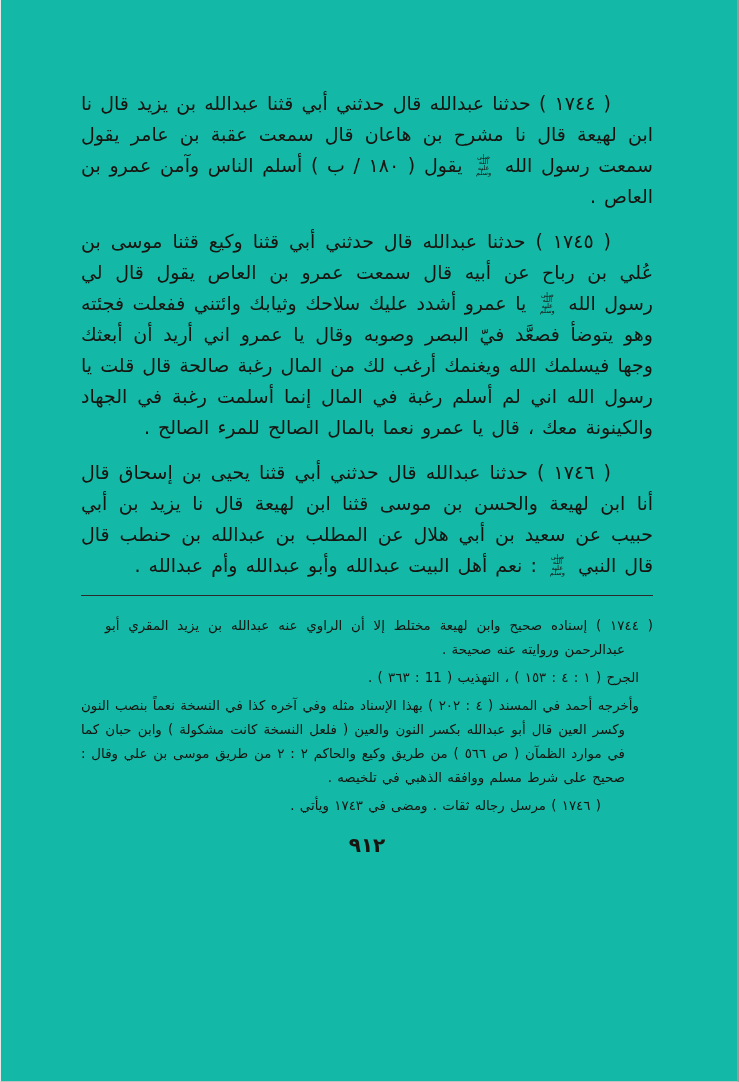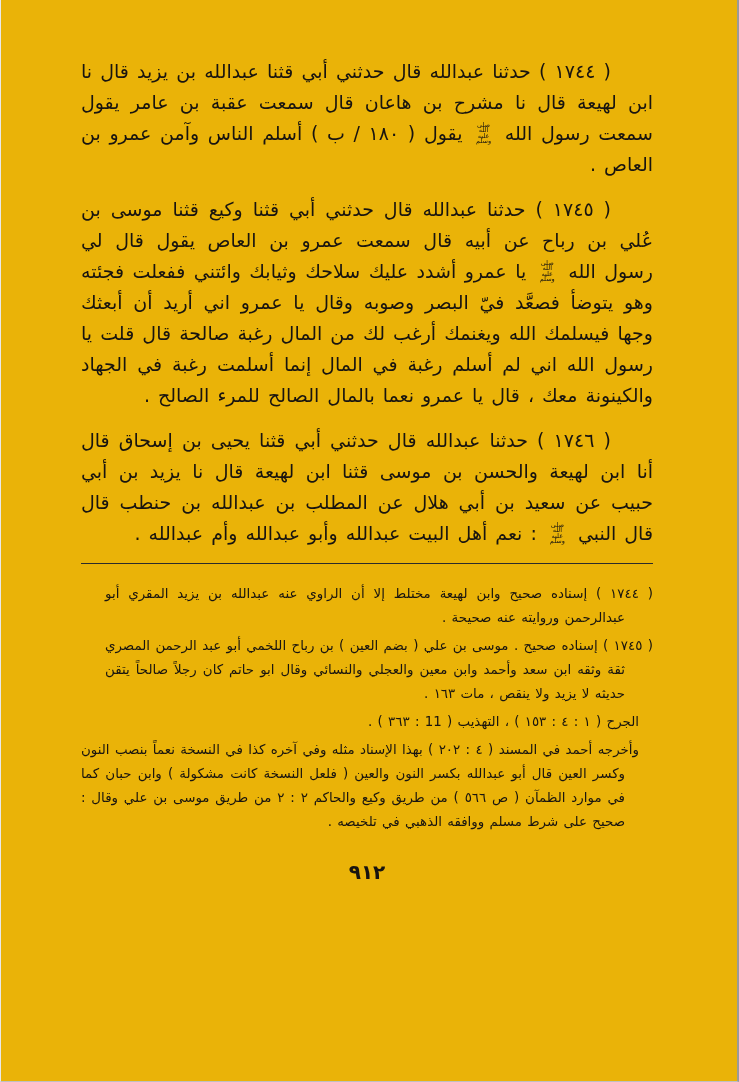--- a/index.html
+++ b/index.html
@@ -6,24 +6,24 @@
   html, body { background: #ffffff; }
   body {
     width: 739px;
     height: 1082px;
     font-family: "DejaVu Sans", sans-serif;
   }
   .page {
     position: relative;
     width: 739px;
     height: 1082px;
-    background: #eab308;
+    background: #14b8a6;
     color: #181410;
     direction: rtl;
-    padding: 56px 84px 0 80px;
+    padding: 88px 84px 0 80px;
     overflow: hidden;
     border-left: 1px solid #e9e9e9;
     border-right: 2px solid #9a9a9a;
     border-bottom: 1px solid #c0c0c0;
   }
   .body-text .para {
     font-size: 19px;
     line-height: 31px;
     text-align: justify;
     text-indent: 42px;
@@ -65,38 +65,38 @@
     text-indent: -14px;
   }
   .fn-deep {
     text-indent: 52px;
   }
   .page-number {
     text-align: center;
     font-size: 20px;
     font-weight: bold;
     letter-spacing: 2px;
-    margin-top: 26px;
+    margin-top: 15px;
   }
 </style>
 </head>
 <body>
 
 <div class="page">
 
   <main class="body-text">
     <p class="para">( ١٧٤٤ ) حدثنا عبدالله قال حدثني أبي قثنا عبدالله بن يزيد قال نا ابن لهيعة قال نا مشرح بن هاعان قال سمعت عقبة بن عامر يقول سمعت رسول الله <span class="saw">صلى الله عليه وسلم</span> يقول ( ١٨٠ / ب ) أسلم الناس وآمن عمرو بن العاص .</p>
     <p class="para">( ١٧٤٥ ) حدثنا عبدالله قال حدثني أبي قثنا وكيع قثنا موسى بن عُلي بن رباح عن أبيه قال سمعت عمرو بن العاص يقول قال لي رسول الله <span class="saw">صلى الله عليه وسلم</span> يا عمرو أشدد عليك سلاحك وثيابك وائتني ففعلت فجئته وهو يتوضأ فصعَّد فيّ البصر وصوبه وقال يا عمرو اني أريد أن أبعثك وجها فيسلمك الله ويغنمك أرغب لك من المال رغبة صالحة قال قلت يا رسول الله اني لم أسلم رغبة في المال إنما أسلمت رغبة في الجهاد والكينونة معك ، قال يا عمرو نعما بالمال الصالح للمرء الصالح .</p>
     <p class="para">( ١٧٤٦ ) حدثنا عبدالله قال حدثني أبي قثنا يحيى بن إسحاق قال أنا ابن لهيعة والحسن بن موسى قثنا ابن لهيعة قال نا يزيد بن أبي حبيب عن سعيد بن أبي هلال عن المطلب بن عبدالله بن حنطب قال قال النبي <span class="saw">صلى الله عليه وسلم</span> : نعم أهل البيت عبدالله وأبو عبدالله وأم عبدالله .</p>
   </main>
 
   <hr class="divider">
 
   <section class="footnotes">
     <p class="fn fn-main">( ١٧٤٤ ) إسناده صحيح وابن لهيعة مختلط إلا أن الراوي عنه عبدالله بن يزيد المقري أبو عبدالرحمن وروايته عنه صحيحة .</p>
-    <p class="fn fn-main">( ١٧٤٥ ) إسناده صحيح . موسى بن علي ( بضم العين ) بن رباح اللخمي أبو عبد الرحمن المصري ثقة وثقه ابن سعد وأحمد وابن معين والعجلي والنسائي وقال ابو حاتم كان رجلاً صالحاً يتقن حديثه لا يزيد ولا ينقص ، مات ١٦٣ .</p>
     <p class="fn fn-sub">الجرح ( ١ : ٤ : ١٥٣ ) ، التهذيب ( 11 : ٣٦٣ ) .</p>
     <p class="fn fn-sub">وأخرجه أحمد في المسند ( ٤ : ٢٠٢ ) بهذا الإسناد مثله وفي آخره كذا في النسخة نعماً بنصب النون وكسر العين قال أبو عبدالله بكسر النون والعين ( فلعل النسخة كانت مشكولة ) وابن حبان كما في موارد الظمآن ( ص ٥٦٦ ) من طريق وكيع والحاكم ٢ : ٢ من طريق موسى بن علي وقال : صحيح على شرط مسلم ووافقه الذهبي في تلخيصه .</p>
+    <p class="fn fn-deep">( ١٧٤٦ ) مرسل رجاله ثقات . ومضى في ١٧٤٣ ويأتي .</p>
   </section>
 
   <div class="page-number">٩١٢</div>
 
 </div>
 
 </body></html>

